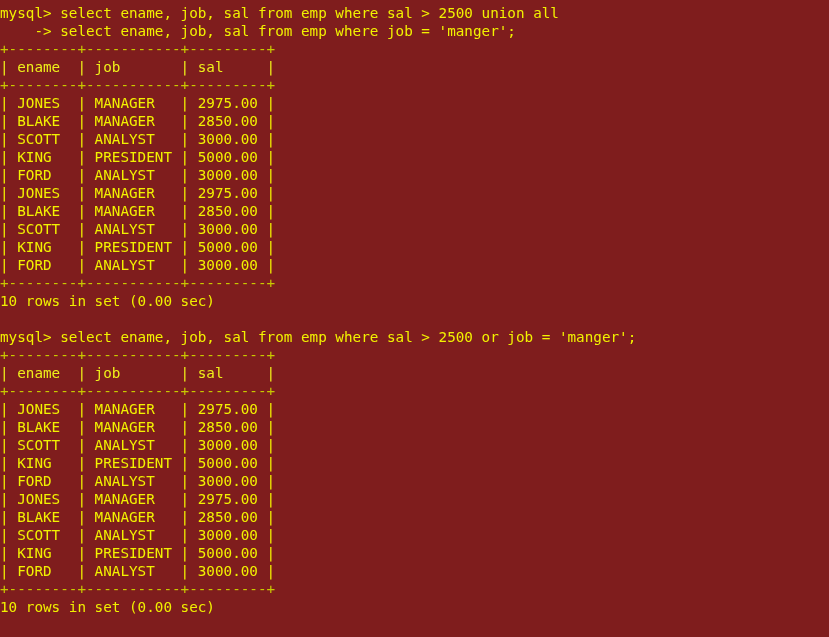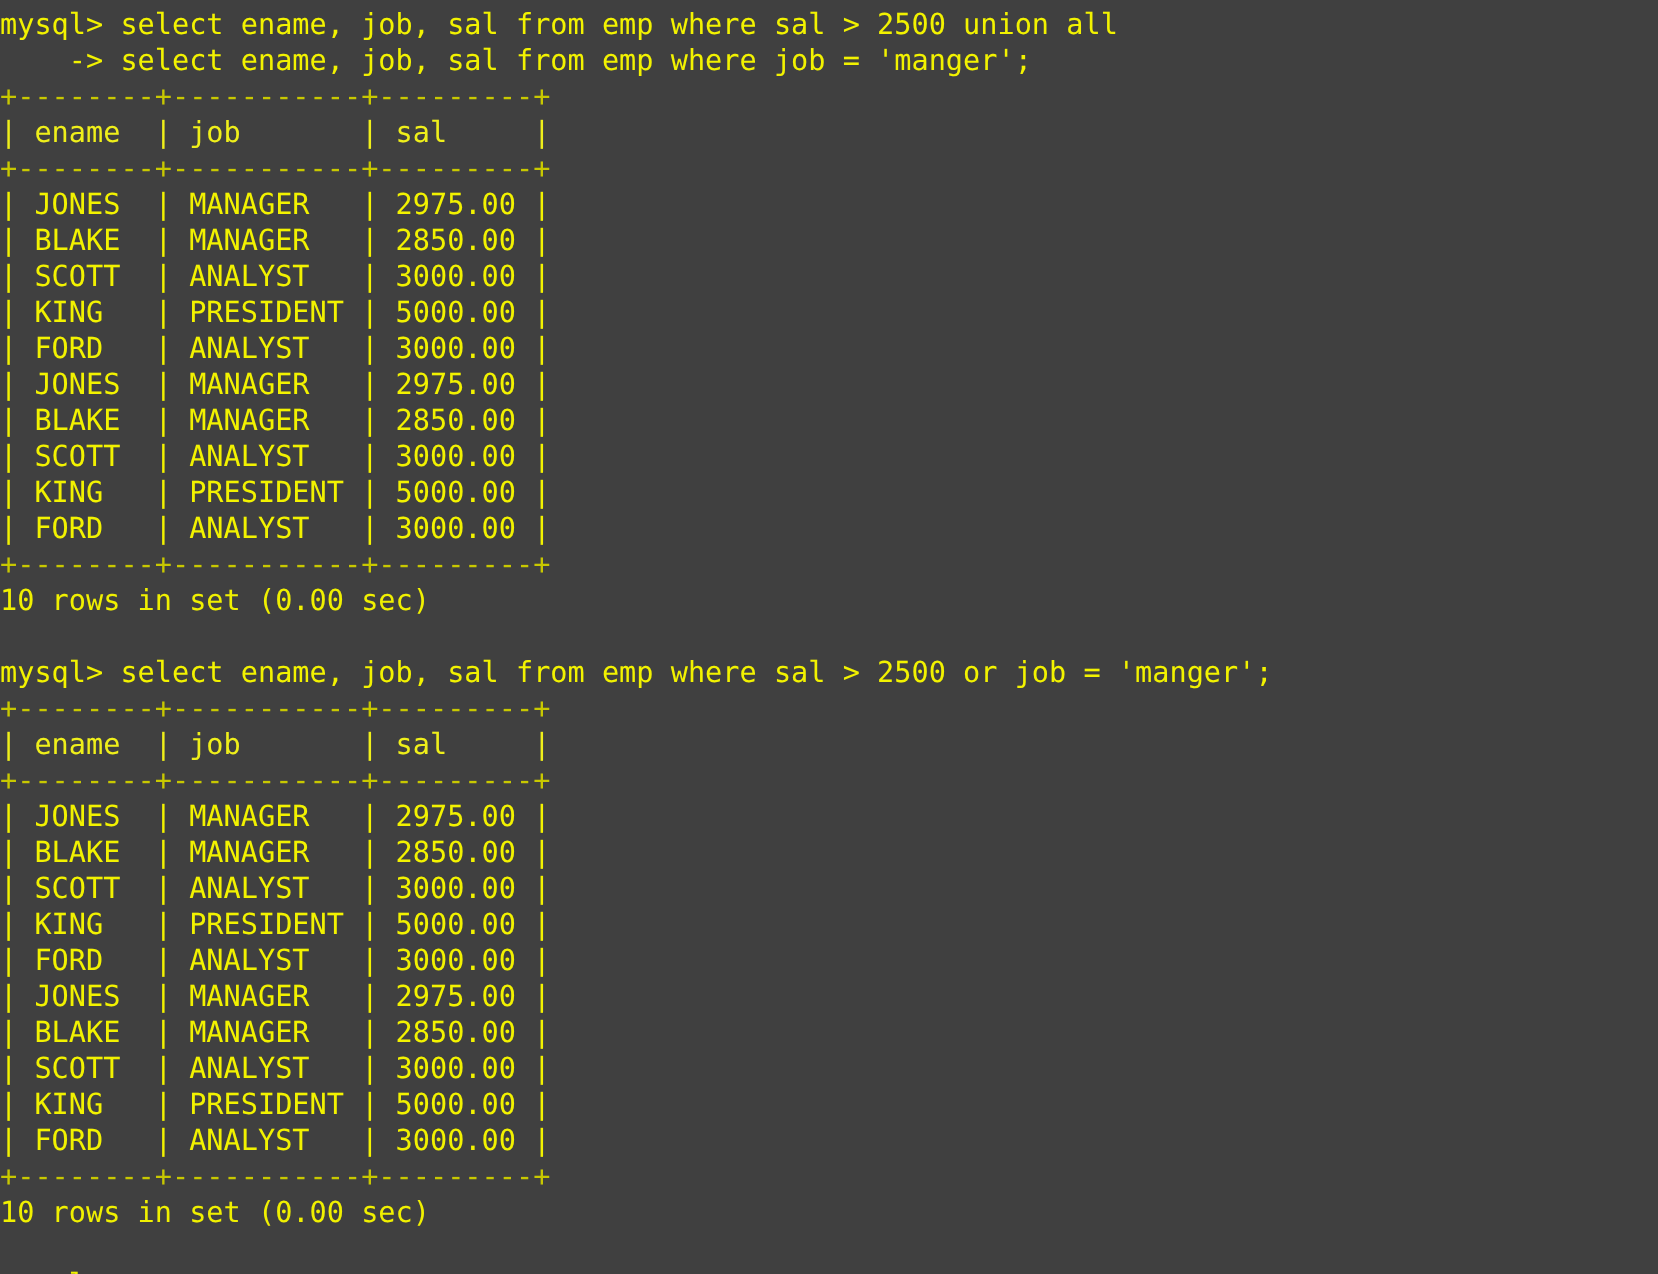--- a/index.html
+++ b/index.html
@@ -11,21 +11,21 @@
   body {
     width: 829px;
     height: 637px;
     overflow: hidden;
     font-family: "DejaVu Sans Mono", "Liberation Mono", monospace;
   }
   #terminal {
     position: relative;
     width: 829px;
     height: 637px;
-    background: #404040;
+    background: #7f1d1d;
     padding: 0;
     box-sizing: border-box;
     overflow: hidden;
   }
   .screen {
     position: absolute;
     left: 0px;
     top: 4px;
     width: 829px;
   }

